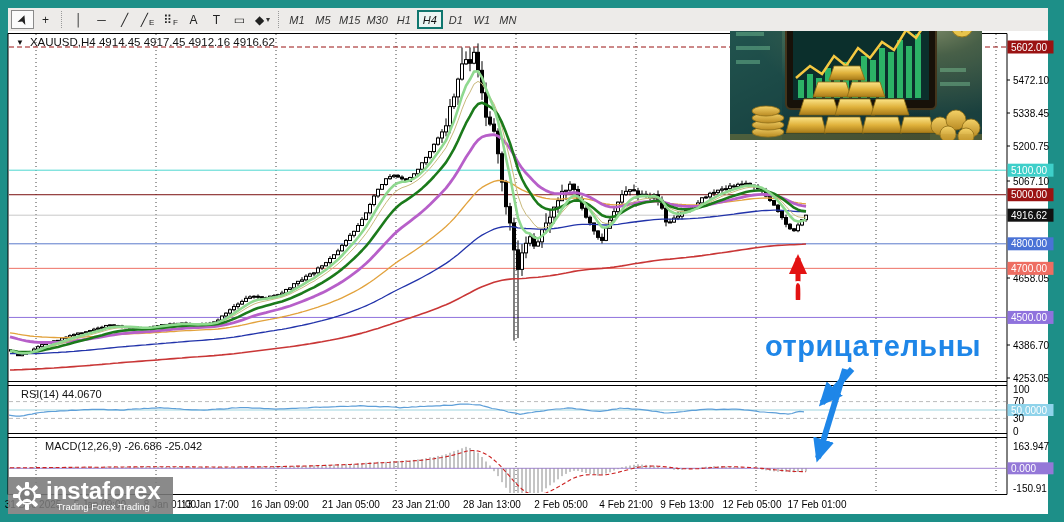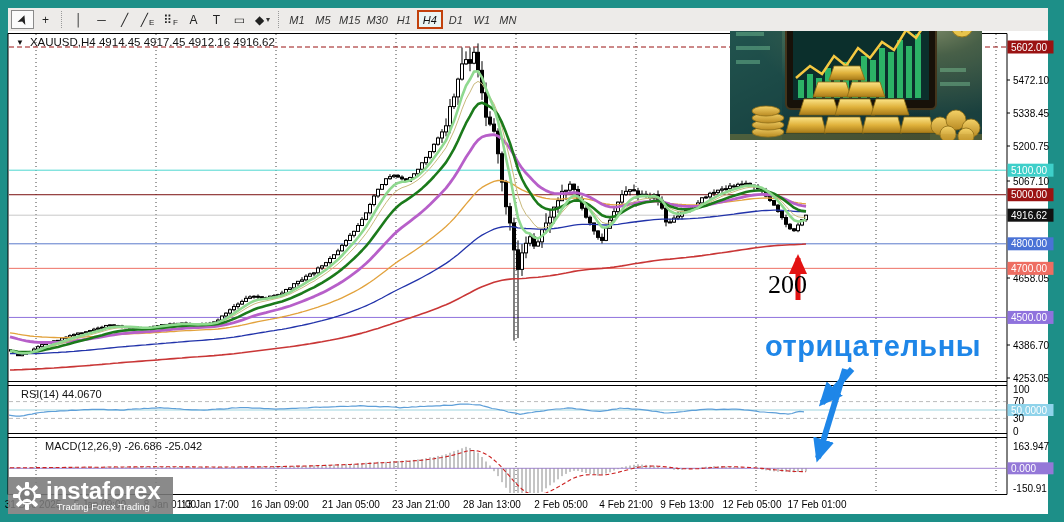--- a/index.html
+++ b/index.html
@@ -10,30 +10,30 @@
            display:flex;align-items:center;padding-left:3px;box-sizing:border-box;z-index:4;}
   .tbtn{height:19px;min-width:23px;padding:0 2px;display:flex;align-items:center;justify-content:center;
         font-size:12px;color:#222;box-sizing:border-box;position:relative;}
   .tbtn .sub{font-size:8px;margin-left:1px;margin-top:6px;}
   .tbtn .caret{font-size:8px;margin-left:2px;color:#333;}
   .tbtn.pressed{background:#FBFBFB;border:1px solid #8A8A8A;}
   .cursor-glyph{display:inline-block;transform:rotate(-70deg);font-size:13px;}
   .tsep{width:1px;height:17px;border-left:1px dotted #9A9A9A;margin:0 4px;}
   .tf{height:19px;min-width:26px;display:flex;align-items:center;justify-content:center;
       font-size:11px;color:#333;padding:0 3px;box-sizing:border-box;font-style:italic;}
-  .tf.active{border:2px solid #c2410c;background:#EAF5F3;color:#111;}
+  .tf.active{border:2px solid #0f766e;background:#EAF5F3;color:#111;}
   
   svg.chart{position:absolute;left:0;top:0;z-index:1;}
   svg text{font-family:"Liberation Sans",sans-serif;}
   
   .paneLabel{position:absolute;font-size:11px;color:#111;z-index:2;white-space:nowrap;}
   .chartTitle{position:absolute;left:16px;top:36px;font-size:11.5px;color:#111;z-index:2;white-space:nowrap;}
   .chartTitle .dd{font-size:8px;margin-right:6px;position:relative;top:-1px;}
-  .ann200{position:absolute;left:768px;top:270px;z-index:2;color:#000000;
-          font-family:"Liberation Serif",serif;font-weight:normal;font-size:26px;}
+  .ann200{position:absolute;left:768px;top:270px;z-index:2;color:#ffffff;
+          font-family:"Liberation Serif",serif;font-weight:bold;font-size:40px;}
   .annNeg{position:absolute;left:765px;top:330px;z-index:2;color:#1E86E8;
           font-weight:bold;font-size:29px;letter-spacing:0.5px;}
   
   .inset{position:absolute;left:730px;top:8px;width:252px;height:132px;z-index:3;overflow:hidden;}
   
   .logo{position:absolute;left:8px;top:477px;width:165px;height:37px;z-index:3;
         background:rgba(122,122,122,0.88);display:flex;align-items:center;padding:0 6px 0 4px;box-sizing:border-box;}
   .logoTextWrap{display:flex;flex-direction:column;align-items:center;margin-left:4px;line-height:1;}
   .logoName{color:#fff;font-size:24px;font-weight:bold;letter-spacing:0px;}
   .logoTag{color:#fff;font-size:9.5px;margin-top:-1px;}

